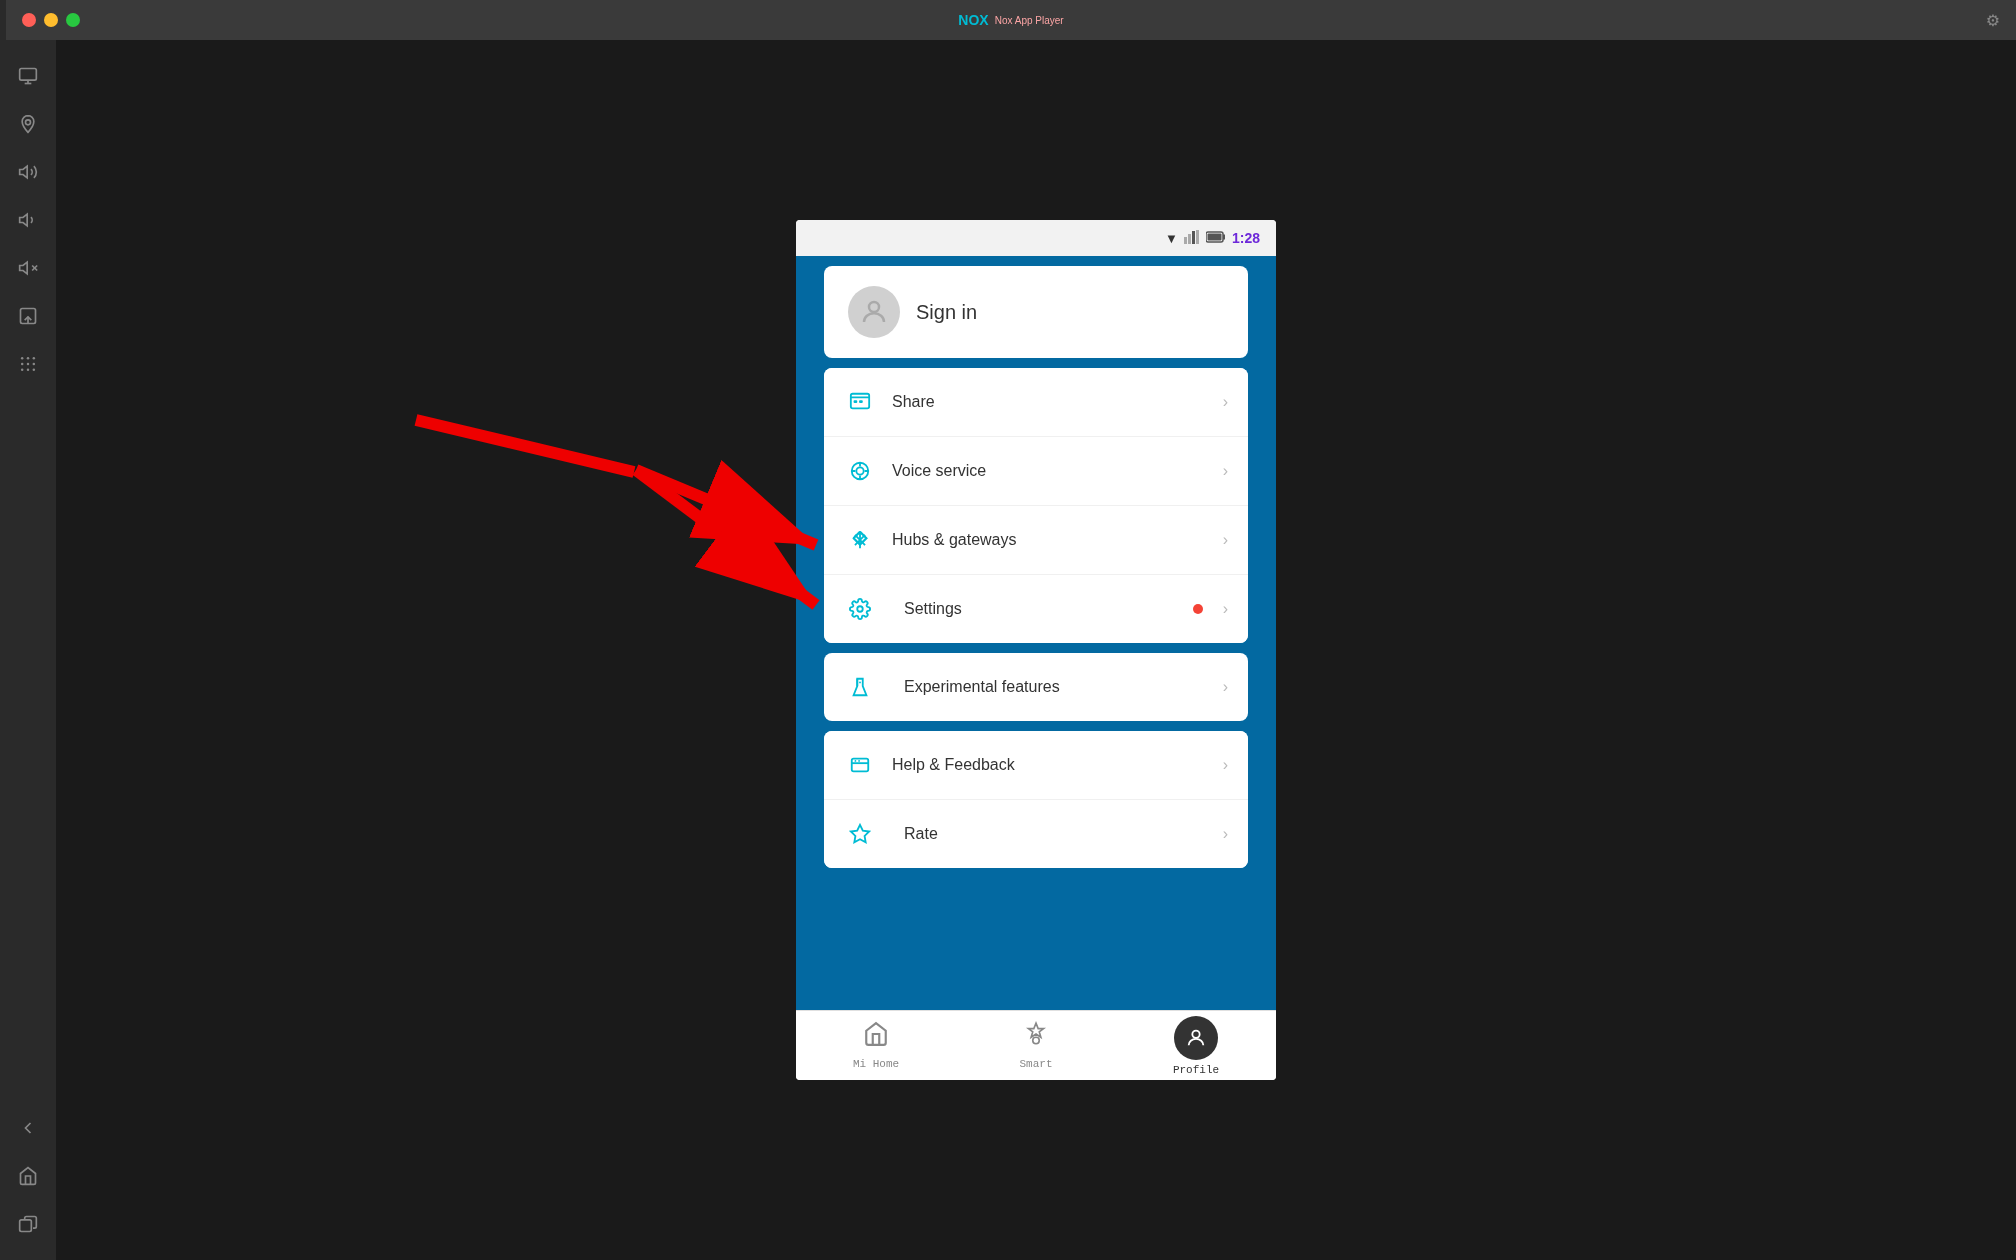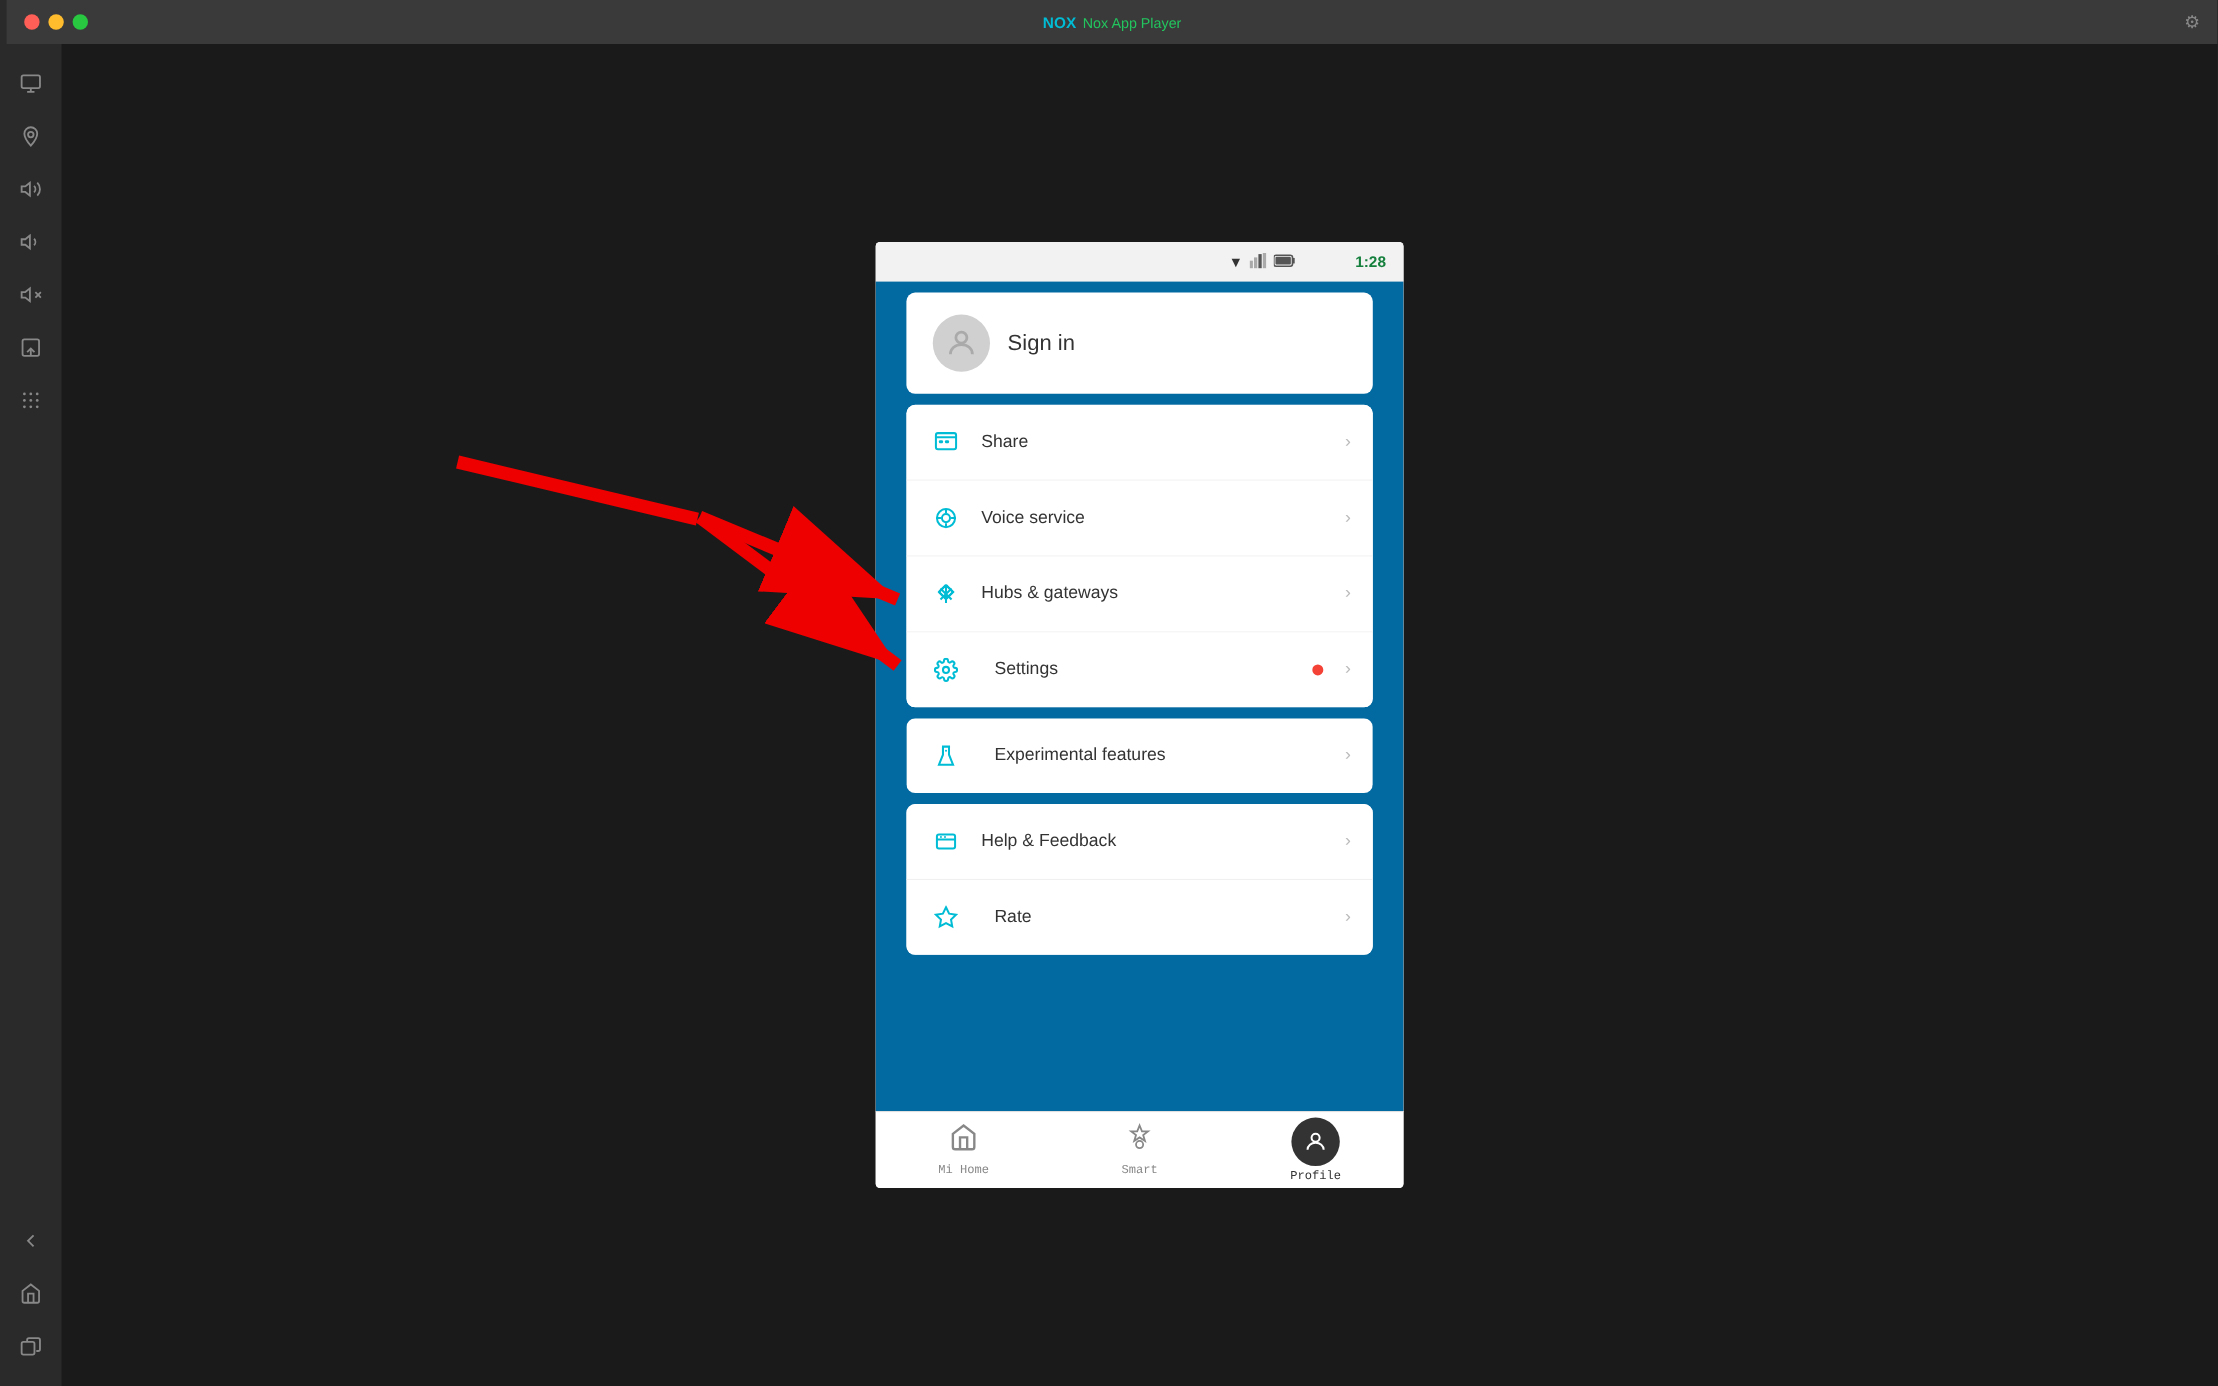--- a/index.html
+++ b/index.html
@@ -122,24 +122,23 @@
       justify-content: flex-end;
       padding: 0 16px;
       gap: 6px;
       flex-shrink: 0;
     }
     .status-icon {
       color: #333;
       font-size: 13px;
     }
     .status-time {
-      color: #15803d;
+      color: #6d28d9;
       font-size: 14px;
       font-weight: 600;
-      margin-left: 48px;
     }
 
     
     .app-content {
       flex: 1;
       overflow-y: auto;
       background: #0369a1;
       display: flex;
       flex-direction: column;
       gap: 10px;
@@ -279,21 +278,21 @@
 <body>
 
 <div class="title-bar">
   <div class="title-bar-controls">
     <div class="traffic-light close"></div>
     <div class="traffic-light minimize"></div>
     <div class="traffic-light maximize"></div>
   </div>
   <div class="title-bar-title">
     <span style="color:#00bcd4; font-weight:bold; font-size:14px;">NOX</span>
-    <span style="color:#22c55e; font-size:13px;text-align:right;">Nox App Player</span>
+    <span style="color:#fca5a5; font-size:10px;text-align:right;">Nox App Player</span>
   </div>
   <div class="title-bar-settings">⚙</div>
 </div>
 
 <div class="sidebar">
   <div class="sidebar-icon">
     <svg width="20" height="20" viewBox="0 0 24 24" fill="#888">
         <rect x="2" y="3" width="20" height="14" rx="2" ry="2" fill="none" stroke="#888" stroke-width="2"></rect>
         <line x1="8" y1="21" x2="16" y2="21" stroke="#888" stroke-width="2"></line>
         <line x1="12" y1="17" x2="12" y2="21" stroke="#888" stroke-width="2"></line>

